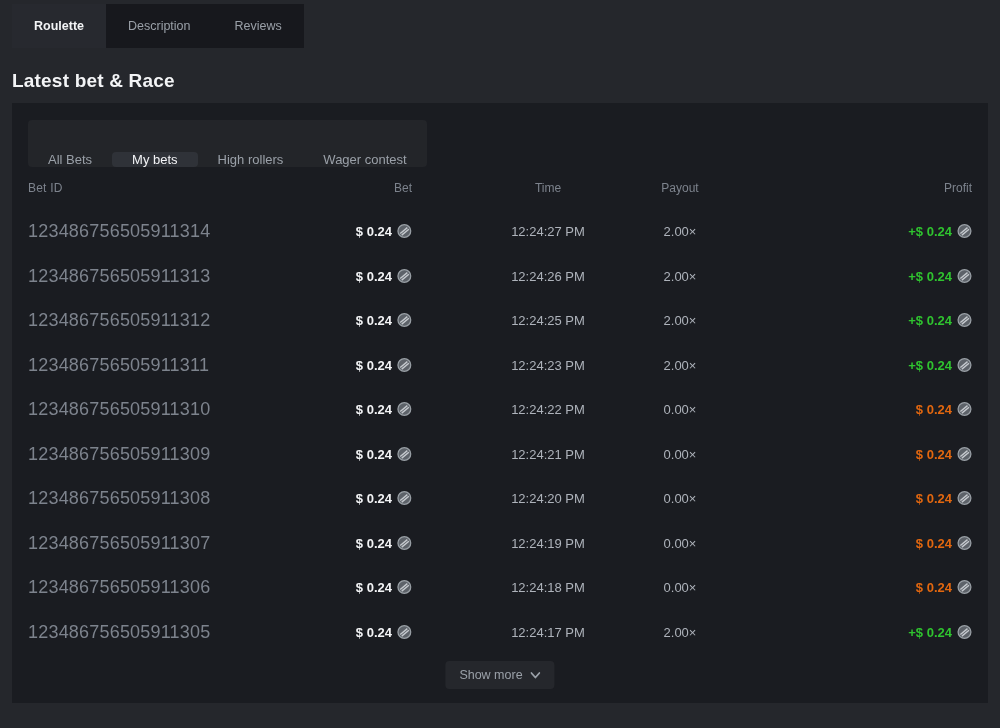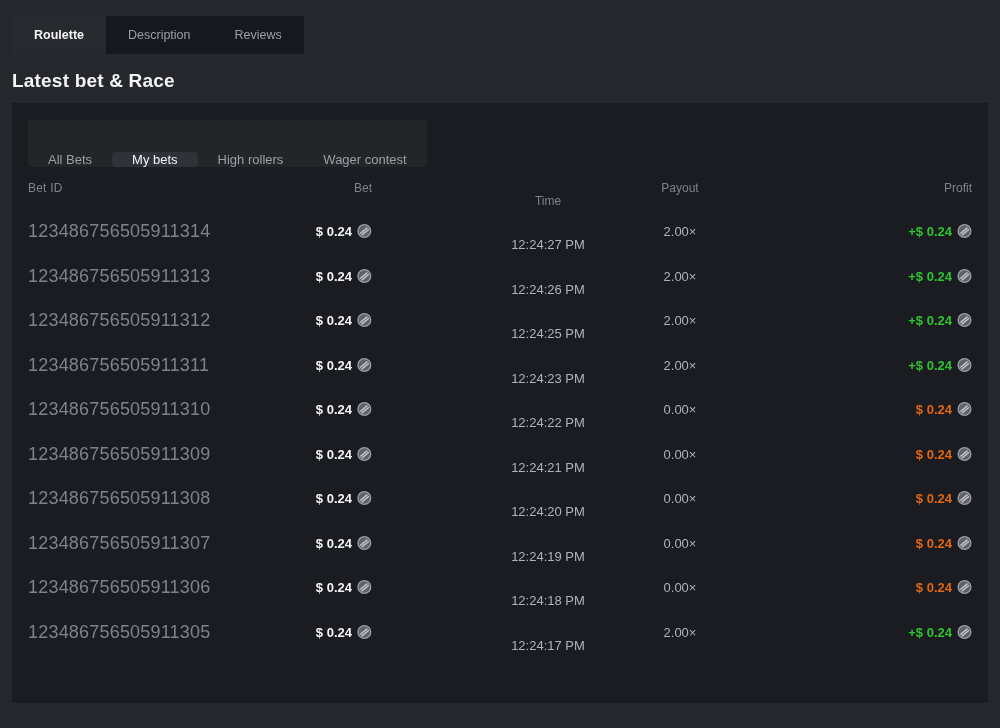--- a/index.html
+++ b/index.html
@@ -20,21 +20,21 @@
   *{margin:0;padding:0;box-sizing:border-box;}
   html,body{width:1000px;height:728px;overflow:hidden;}
   body{
     background:var(--page);
     font-family:"Liberation Sans", sans-serif;
     position:relative;
   }
 
   
   .top-tabs{
-    position:absolute;left:12px;top:16px;height:38px;
+    position:absolute;left:12px;top:4px;height:44px;
     display:flex;align-items:stretch;
     background:var(--topbar);
   }
   .top-tab{
     display:flex;align-items:center;
     padding:0 22px;
     font-size:12.5px;color:var(--muted);
     cursor:pointer;white-space:nowrap;
   }
   .top-tab.active{
@@ -72,22 +72,22 @@
     color:var(--white);font-weight:400;
   }
 
   
   .thead{position:absolute;left:0;top:64px;width:100%;height:42px;}
   .thead .cell{font-size:12px;color:var(--dim);font-weight:400;}
   .rows{position:absolute;left:0;top:106px;width:100%;}
   .row{position:relative;height:44.5px;width:100%;}
   .cell{position:absolute;top:50%;white-space:nowrap;}
   .c-id{left:16px;transform:translateY(-50%);font-size:18px;color:var(--dim);letter-spacing:.2px;}
-  .c-bet{left:360px;transform:translate(-100%,-50%);display:inline-flex;align-items:center;gap:5px;}
-  .c-time{left:536px;transform:translate(-50%,-50%);font-size:13px;color:var(--light);margin-top:13px;}
+  .c-bet{left:400px;transform:translate(-100%,-50%);display:inline-flex;align-items:center;gap:5px;}
+  .c-time{left:536px;transform:translate(-50%,-50%);font-size:13px;color:var(--light);}
   .c-payout{left:668px;transform:translate(-50%,-50%);font-size:13px;color:var(--light);}
   .c-profit{right:16px;transform:translateY(-50%);display:inline-flex;align-items:center;gap:5px;}
   .thead .c-id,.thead .c-time,.thead .c-payout{font-size:12px;color:var(--dim);}
   .amt{font-size:13px;font-weight:700;color:var(--white);}
   .c-profit[data-status="win"] .amt{color:var(--green);}
   .c-profit[data-status="loss"] .amt{color:var(--orange);}
   .coin{display:inline-flex;width:15px;height:15px;}
   .coin svg{width:15px;height:15px;display:block;}
 
   
@@ -384,13 +384,21 @@
         <svg viewBox="0 0 16 16">
           <circle cx="8" cy="8" r="7.5" fill="#9aa0a6"></circle>
           <circle cx="8" cy="8" r="6.2" fill="#5d6269"></circle>
           <path d="M3.6 10.6 L11.2 4.4 M5.2 12.4 L12.8 6.2" stroke="#c4c8cd" stroke-width="1.5" fill="none"></path>
         </svg>
       </span>
     </span>
   </div>
 </div>
 
+  <button class="show-more">
+    <span>Show more</span>
+    <span class="chevron">
+      <svg viewBox="0 0 10 7">
+          <polyline points="1,1 5,5.5 9,1" fill="none" stroke="#9aa0a8" stroke-width="1.8" stroke-linecap="round" stroke-linejoin="round"></polyline>
+        </svg>
+    </span>
+  </button>
 </div>
 
 </body></html>

